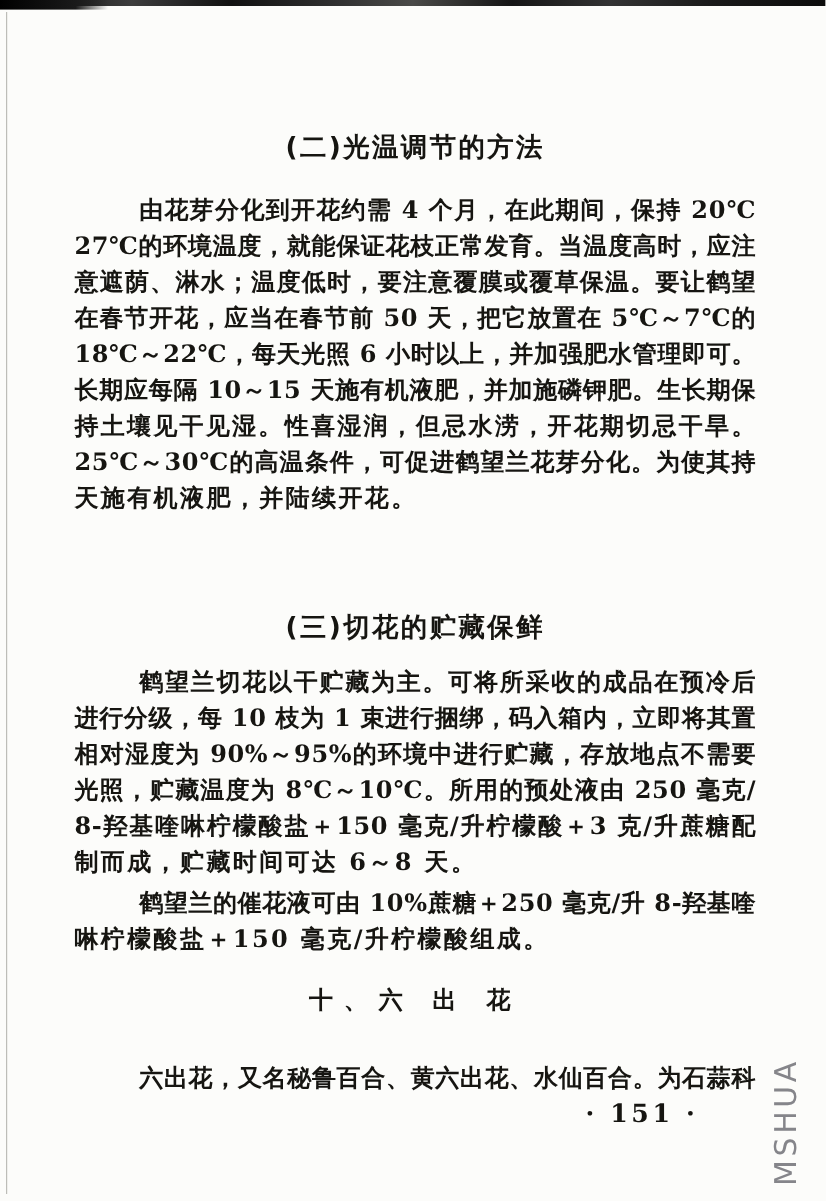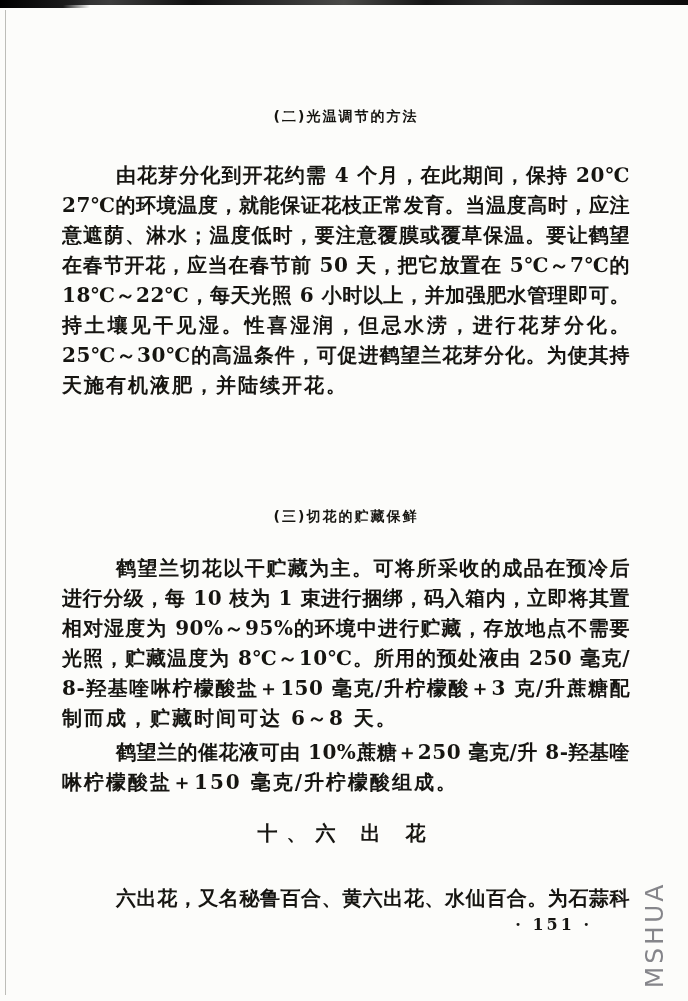--- a/index.html
+++ b/index.html
@@ -20,21 +20,21 @@
   }
   
   .scan-left {
     position:absolute; left:5px; top:10px; width:1px; height:985px;
     background:#a8a8a2; opacity:.75;
   }
   .column { position:absolute; left:62px; top:0; width:568px; }
   .h-sub {
     position:absolute; width:568px; text-align:center;
     font-family:"DejaVu Sans", sans-serif; font-weight:bold;
-    font-size:14px; letter-spacing:2px;
+    font-size:22px; letter-spacing:2px;
   }
   #heading-light-temp { top:108px; }
   #heading-storage   { top:508px; }
   .para { position:absolute; width:568px; }
   #para-1 { top:160px; }
   #para-2 { top:553px; }
   #para-3 { top:737px; }
   #para-4 { top:883px; }
   .line {
     height:30px; line-height:30px; font-size:20px; overflow:hidden;
@@ -42,22 +42,22 @@
     font-weight:600; letter-spacing:0.5px;
   }
   .line.first { text-indent:54px; }
   .line.last  { text-align-last:left; letter-spacing:2px; }
   .chapter-heading {
     position:absolute; top:820px; width:568px; text-align:center;
     font-family:"DejaVu Sans", sans-serif; font-weight:bold;
     font-size:20px; letter-spacing:9px;
   }
   .page-number {
-    position:absolute; top:915px; right:38px;
-    font-size:16px; font-weight:bold; letter-spacing:3px;
+    position:absolute; top:915px; right:48px;
+    font-size:21px; font-weight:bold; letter-spacing:3px;
   }
   .watermark {
     position:absolute; left:600px; top:920px; width:110px; height:30px;
     transform:rotate(-90deg);
     font-family:"DejaVu Sans", sans-serif;
     font-size:25px; letter-spacing:3px; text-align:center;
     color:#85858a;
   }
 </style>
 </head>
@@ -69,21 +69,22 @@
 <div class="column">
 
   <div id="heading-light-temp" class="h-sub">(二)光温调节的方法</div>
 
   <div id="para-1" class="para">
     <div class="line first">由花芽分化到开花约需 4 个月，在此期间，保持 20℃～</div>
     <div class="line">27℃的环境温度，就能保证花枝正常发育。当温度高时，应注</div>
     <div class="line">意遮荫、淋水；温度低时，要注意覆膜或覆草保温。要让鹤望兰</div>
     <div class="line">在春节开花，应当在春节前 50 天，把它放置在 5℃～7℃的低</div>
     <div class="line">18℃～22℃，每天光照 6 小时以上，并加强肥水管理即可。生</div>
-    <div class="line">持土壤见干见湿。性喜湿润，但忌水涝，进行花芽分化。</div>
+    <div class="line">长期应每隔 10～15 天施有机液肥，并加施磷钾肥。生长期保</div>
+    <div class="line">持土壤见干见湿。性喜湿润，但忌水涝，开花期切忌干旱。</div>
     <div class="line">25℃～30℃的高温条件，可促进鹤望兰花芽分化。为使其持续</div>
     <div class="line last">天施有机液肥，并陆续开花。</div>
   </div>
 
   <div id="heading-storage" class="h-sub">(三)切花的贮藏保鲜</div>
 
   <div id="para-2" class="para">
     <div class="line first">鹤望兰切花以干贮藏为主。可将所采收的成品在预冷后</div>
     <div class="line">进行分级，每 10 枝为 1 束进行捆绑，码入箱内，立即将其置于</div>
     <div class="line">相对湿度为 90%～95%的环境中进行贮藏，存放地点不需要</div>

